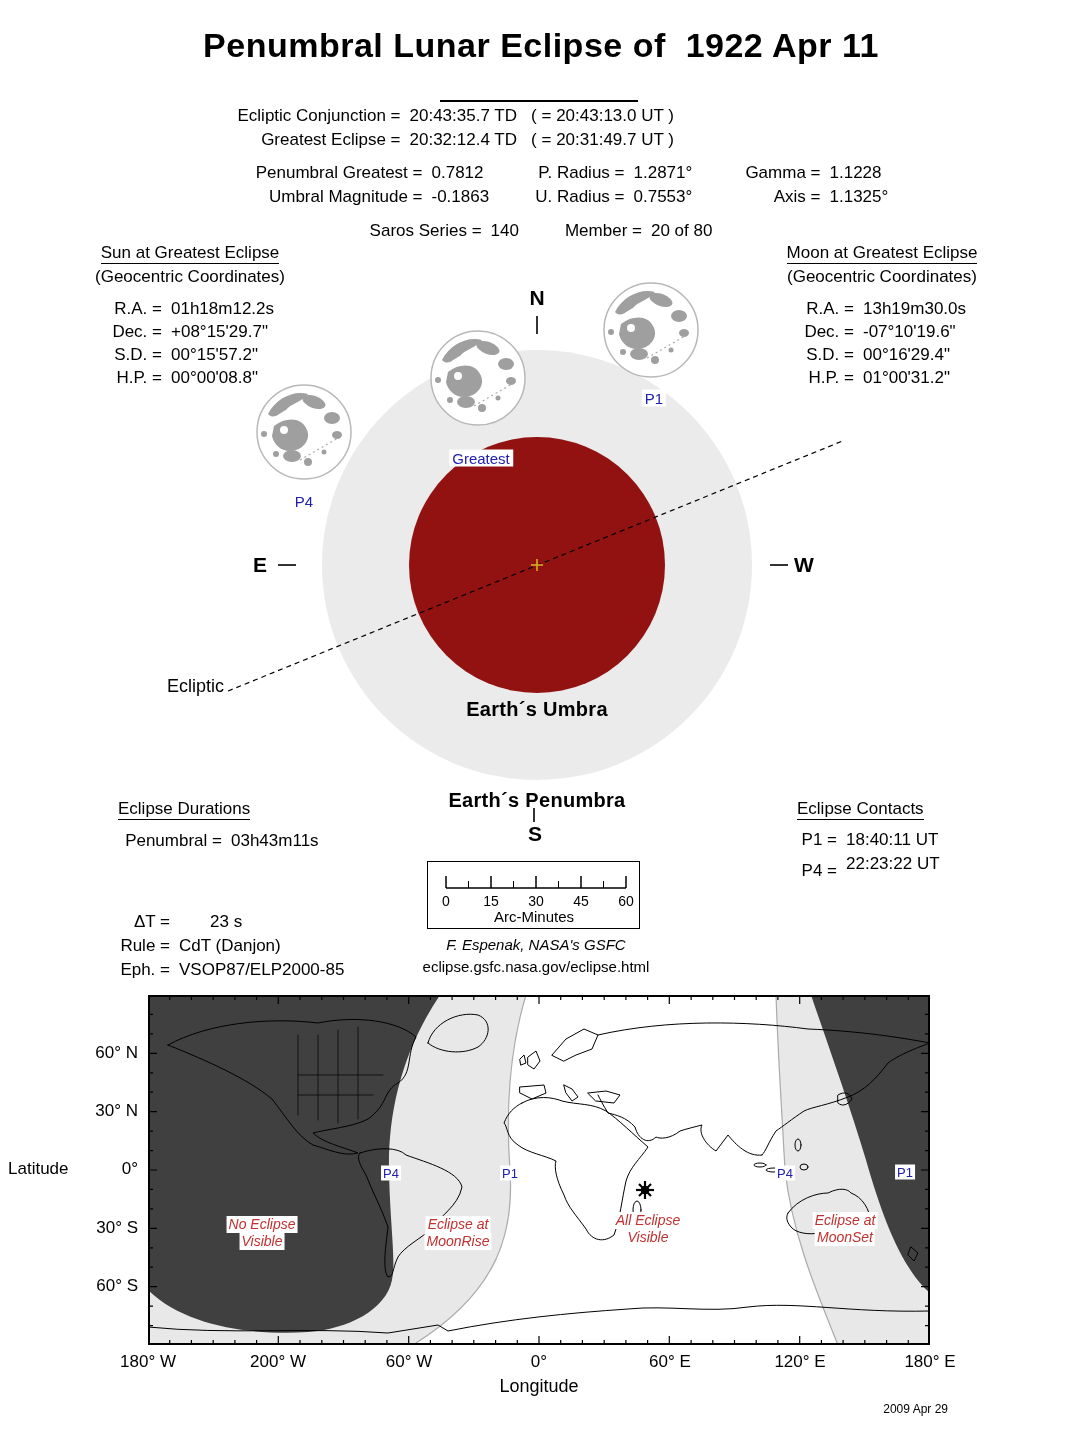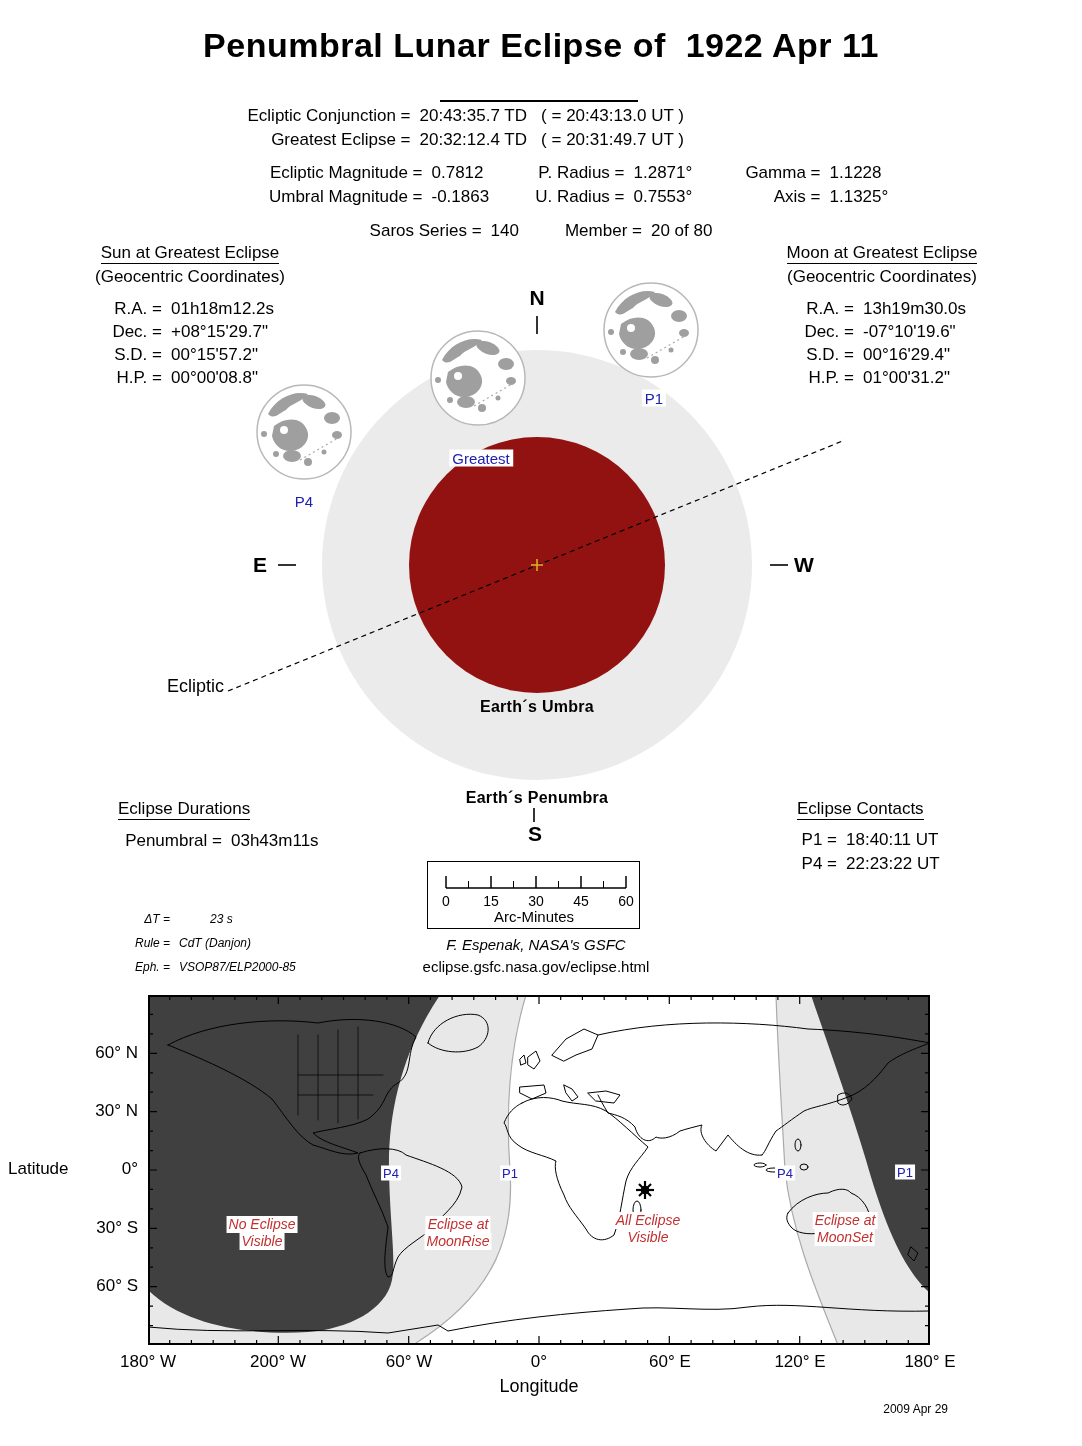--- a/index.html
+++ b/index.html
@@ -19,60 +19,60 @@
   .pair{display:flex;}
   .p1k{width:245px}.p1v{width:75px}
   .p2k{width:118px}.p2v{width:85px}
   .p3k{width:102px}.p3v{width:75px}
   .sarosrow{display:flex;justify-content:center;gap:46px;}
   .blockhdr{font-size:17px;border-bottom:1.5px solid #000;padding-bottom:1px;}
   .blk .k{width:122px;}
   .blk-rows{margin-top:8px;}
   .blk-rows .kvrow{height:23px;}
   .navy{color:#2020b0;background:#fff;padding:0 3px;font-size:15px;}
-  .bold16{font-size:16px;font-weight:bold;letter-spacing:.3px;}
+  .bold16{font-size:20px;font-weight:bold;letter-spacing:.3px;}
   .nsew{font-size:21px;font-weight:bold;}
   .ecl{font-size:18px;}
   .scalebox{border:1.5px solid #000;width:211px;height:66px;background:#fff;}
   .sb-num{font-size:14px;}
   .sb-lbl{font-size:15px;}
   .credit1{font-size:15px;font-style:italic;}
   .credit2{font-size:15px;}
   .prm .k{width:72px;}
-  .prm .kvrow{height:24px;font-size:12px;font-style:italic;}
+  .prm .kvrow{height:24px;font-size:17px;}
   .indent{padding-left:40px;}
   .maplbl{font-size:14px;font-style:italic;color:#c23030;text-align:center;line-height:17px;}
   .maplbl span{background:#fff;padding:0 2px;display:inline-block;}
   .plbl{font-size:13px;color:#2020b0;background:#fff;padding:0 2px;}
   .axlbl{font-size:17px;}
   .date{font-size:12px;}
 </style>
 </head>
 <body>
 
 <div class="page">
 
   <div class="abs title ctrx" style="left:541px;top:26px;">Penumbral Lunar Eclipse of  1922 Apr 11</div>
   <div class="abs rule" style="left:440px;top:100px;width:198px;"></div>
 
-  <div class="abs t17" style="left:0;top:104px;width:938px;padding-left:10px;">
+  <div class="abs t17" style="left:0;top:104px;width:938px;">
     <div class="kvrow hdrkv" style="justify-content:center;">
       <span class="k">Ecliptic Conjunction =</span>
       <span class="v" style="width:400px;">20:43:35.7 TD   ( = 20:43:13.0 UT )</span>
     </div>
     <div class="kvrow hdrkv" style="justify-content:center;">
       <span class="k">Greatest Eclipse =</span>
       <span class="v" style="width:400px;">20:32:12.4 TD   ( = 20:31:49.7 UT )</span>
     </div>
   </div>
 
   <div class="abs t17" style="left:0;top:161px;width:1082px;">
     <div class="statrow">
       <span class="pair">
-          <span class="k p1k">Ecliptic Magnitude =</span>
+          <span class="k p1k">Penumbral Greatest =</span>
           <span class="v p1v">0.7812</span>
         </span>
       <span class="pair">
           <span class="k p2k">P. Radius =</span>
           <span class="v p2v">1.2871°</span>
         </span>
       <span class="pair">
           <span class="k p3k">Gamma =</span>
           <span class="v p3v">1.1228</span>
         </span>
@@ -207,21 +207,21 @@
       <span class="v">03h43m11s</span>
     </div>
   </div>
   <div class="abs t17" style="left:795px;top:797px;">
     <span class="blockhdr" style="margin-left:2px;">Eclipse Contacts</span>
     <div class="kvrow" style="margin-top:7px;">
       <span class="k" style="width:42px;">P1 =</span>
       <span class="v">18:40:11 UT</span>
     </div>
     <div class="kvrow">
-      <span class="k" style="width:42px;">P4 =</span>
+      <span class="k" style="width:42px;margin-top:7px;">P4 =</span>
       <span class="v">22:23:22 UT</span>
     </div>
   </div>
 
   <div class="abs scalebox" style="left:427px;top:861px;">
     <svg width="211" height="34" viewBox="0 0 211 34">
       <line x1="18" y1="26" x2="198" y2="26" stroke="#000" stroke-width="1.5"></line>
       <g stroke="#000" stroke-width="1.5">
         <line x1="18" y1="26" x2="18" y2="14"></line>
           <line x1="63" y1="26" x2="63" y2="14"></line>

